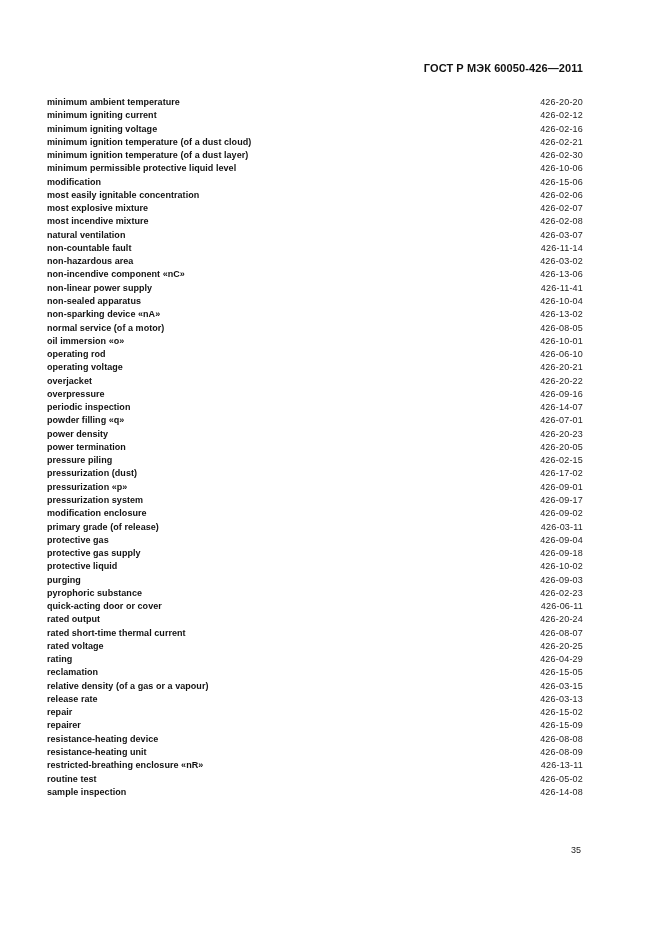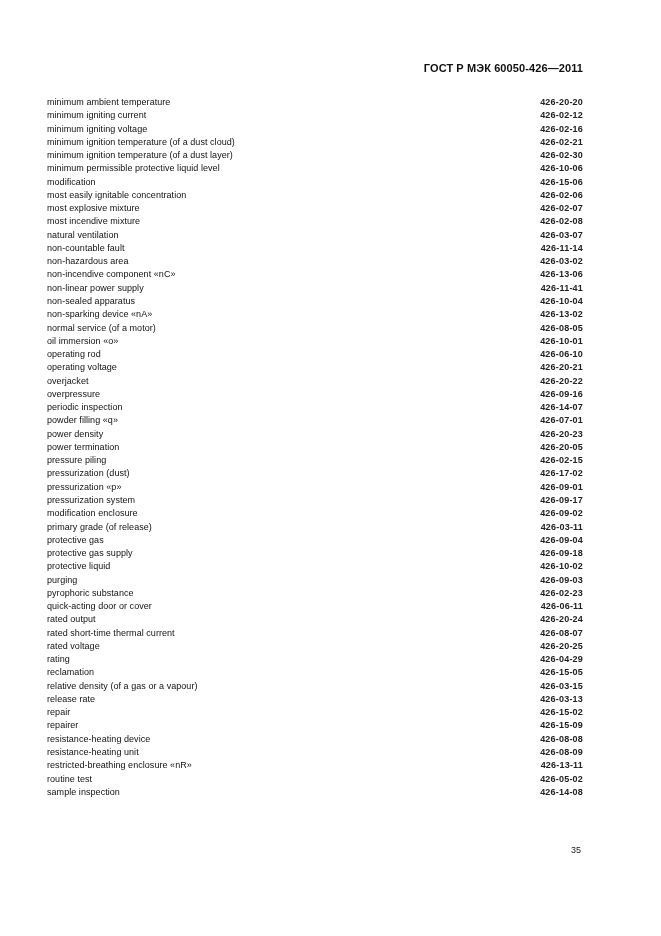--- a/index.html
+++ b/index.html
@@ -37,27 +37,27 @@
   .index-row {
     display: flex;
     justify-content: space-between;
     align-items: baseline;
     height: 13.27px;
     font-size: 9px;
     line-height: 13.27px;
     white-space: nowrap;
   }
   .term {
-    font-weight: normal;
+    font-weight: bold;
     letter-spacing: 0.05px;
     color: #111111;
     text-align: center;
   }
   .code {
-    font-weight: bold;
+    font-weight: normal;
     letter-spacing: 0.2px;
     color: #222222;
   }
   .page-number {
     position: absolute;
     top: 845px;
     right: 80px;
     font-size: 9px;
     font-weight: normal;
     color: #222222;

